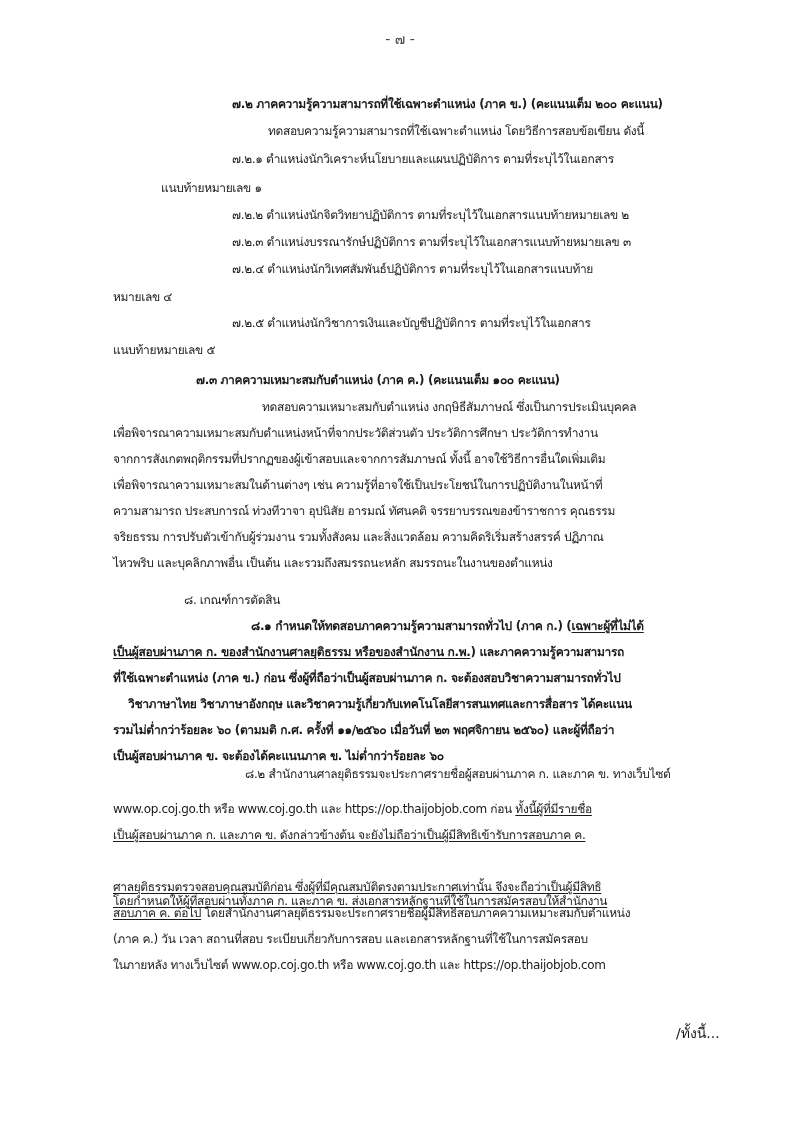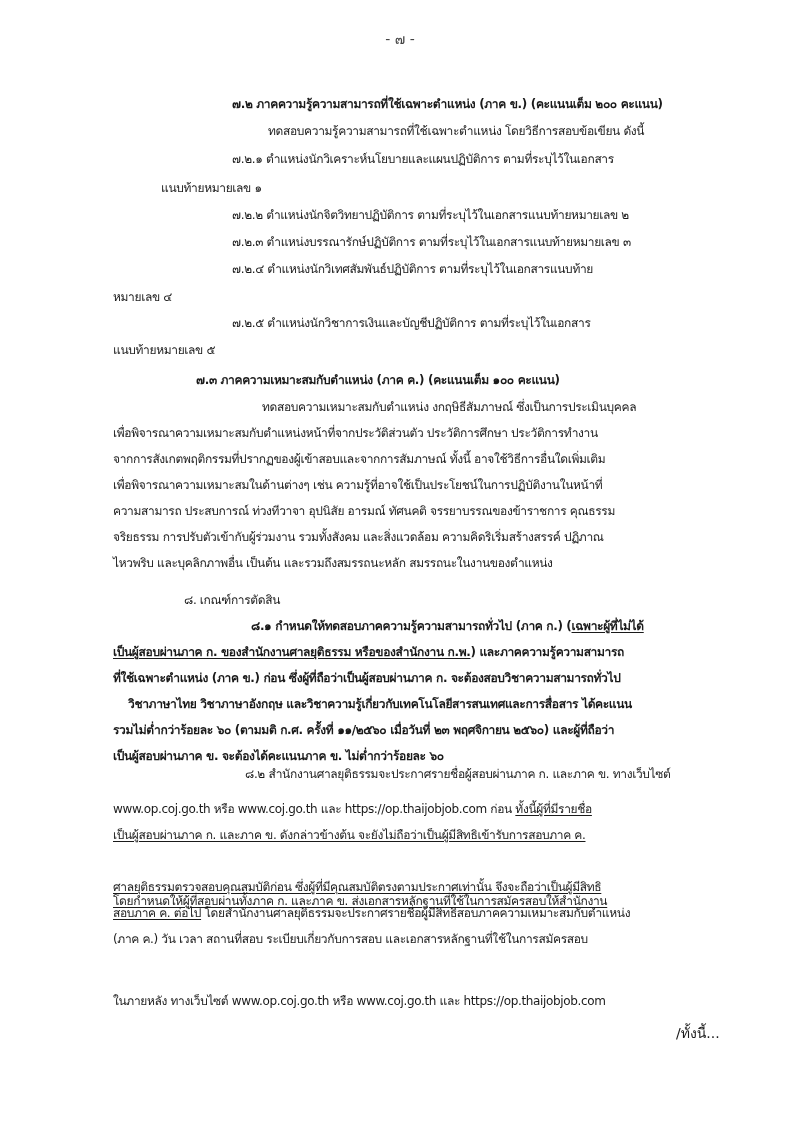--- a/index.html
+++ b/index.html
@@ -60,16 +60,16 @@
   <div class="line" style="left:113px;top:799px;">
     <span>www.op.coj.go.th หรือ www.coj.go.th และ https://op.thaijobjob.com ก่อน </span><span class="u">ทั้งนี้ผู้ที่มีรายชื่อ</span>
   </div>
   <div class="line u" style="left:113px;top:825px;">เป็นผู้สอบผ่านภาค ก. และภาค ข. ดังกล่าวข้างต้น จะยังไม่ถือว่าเป็นผู้มีสิทธิเข้ารับการสอบภาค ค.</div>
   <div class="line u" style="left:113px;top:851px;margin-top:40px;">โดยกำหนดให้ผู้ที่สอบผ่านทั้งภาค ก. และภาค ข. ส่งเอกสารหลักฐานที่ใช้ในการสมัครสอบให้สำนักงาน</div>
   <div class="line u" style="left:113px;top:877px;">ศาลยุติธรรมตรวจสอบคุณสมบัติก่อน ซึ่งผู้ที่มีคุณสมบัติตรงตามประกาศเท่านั้น จึงจะถือว่าเป็นผู้มีสิทธิ</div>
   <div class="line" style="left:113px;top:903px;">
     <span class="u">สอบภาค ค. ต่อไป</span><span> โดยสำนักงานศาลยุติธรรมจะประกาศรายชื่อผู้มีสิทธิสอบภาคความเหมาะสมกับตำแหน่ง</span>
   </div>
   <div class="line" style="left:113px;top:929px;">(ภาค ค.) วัน เวลา สถานที่สอบ ระเบียบเกี่ยวกับการสอบ และเอกสารหลักฐานที่ใช้ในการสมัครสอบ</div>
-  <div class="line" style="left:113px;top:955px;margin-top:36px;">ในภายหลัง ทางเว็บไซต์ www.op.coj.go.th หรือ www.coj.go.th และ https://op.thaijobjob.com</div>
+  <div class="line" style="left:113px;top:955px;">ในภายหลัง ทางเว็บไซต์ www.op.coj.go.th หรือ www.coj.go.th และ https://op.thaijobjob.com</div>
 
   <div class="closing">/ทั้งนี้...</div>
 </div>
 
 </body></html>

